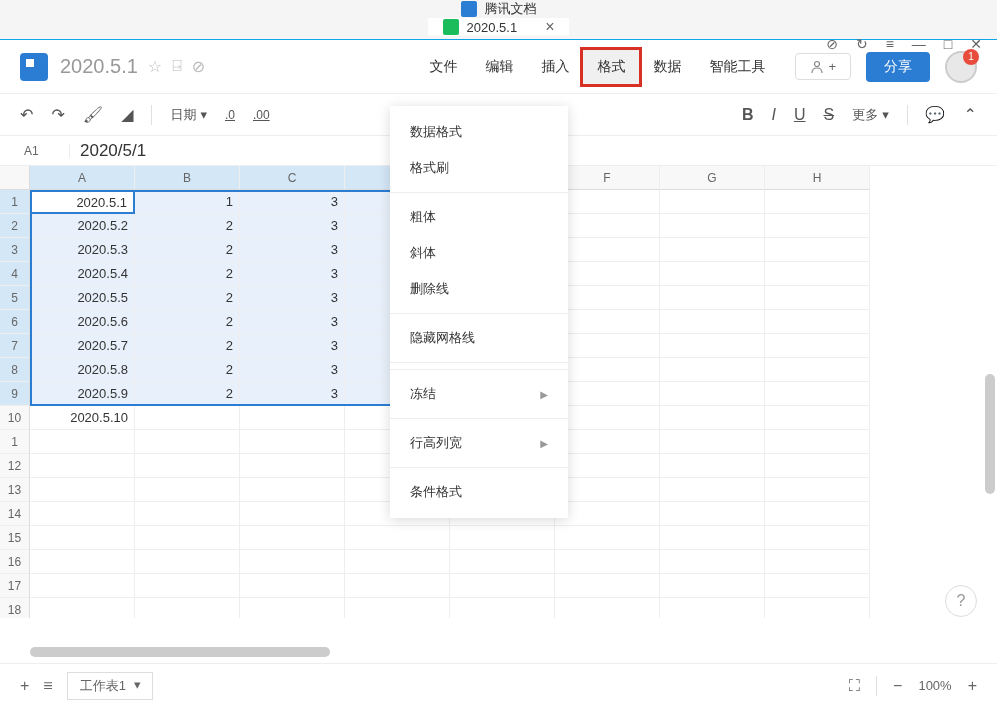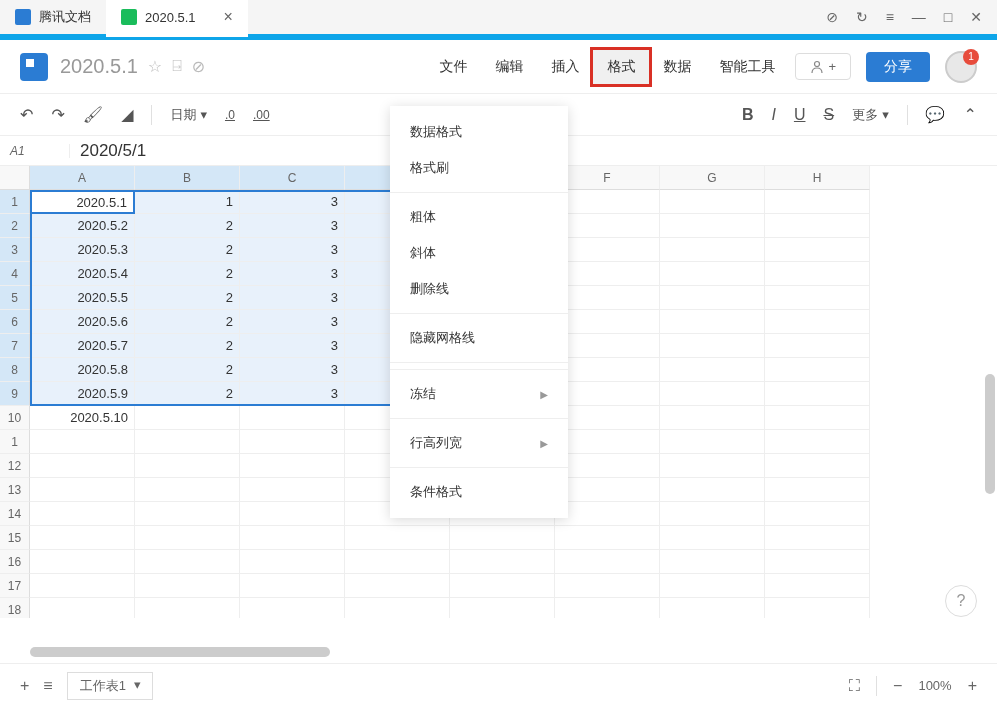--- a/index.html
+++ b/index.html
@@ -1,53 +1,53 @@
 <!DOCTYPE html>
 <html><head>
 <meta charset="utf-8">
 <style>
 * { box-sizing: border-box; margin: 0; padding: 0; }
 body { font-family: "Microsoft YaHei", Arial, sans-serif; font-size: 13px; color: #333; background: #fff; width: 997px; height: 707px; overflow: hidden; position: relative; }
 
 
-.titlebar { height: 40px; background: #f5f5f5; display: flex; align-items: center; border-bottom: 6px solid #0ea5e9; }
+.titlebar { height: 40px; background: #f5f5f5; display: flex; align-items: center; border-bottom: 1px solid #0ea5e9; flex-direction: column; }
 .tab { height: 40px; display: flex; align-items: center; padding: 0 15px; gap: 8px; position: relative; }
 .tab.active { background: #fff; }
 .tab-icon { width: 16px; height: 16px; display: flex; align-items: center; justify-content: center; }
 .tab-icon.blue { background: #2b7cd3; border-radius: 2px; }
 .tab-icon.green { background: #1abc5b; border-radius: 2px; }
 .tab-close { margin-left: 20px; font-size: 16px; color: #666; cursor: pointer; }
 .titlebar-right { margin-left: auto; display: flex; align-items: center; gap: 18px; padding-right: 15px; color: #666; }
 .win-btn { cursor: pointer; font-size: 14px; }
 
 
 .header { height: 54px; display: flex; align-items: center; padding: 0 20px; border-bottom: 1px solid #eee; }
 .logo { width: 28px; height: 28px; background: #2b7cd3; border-radius: 4px; margin-right: 12px; position: relative; }
 .logo::after { content: ''; position: absolute; left: 6px; top: 6px; width: 8px; height: 8px; background: #fff; }
 .doc-title { font-size: 20px; color: #999; margin-right: 10px; }
 .header-icons { display: flex; gap: 10px; color: #bbb; font-size: 16px; }
-.menu-items { display: flex; gap: 28px; margin-left: auto; margin-right: 20px; font-size: 14px; }
+.menu-items { display: flex; gap: 28px; margin-left: auto; margin-right: 30px; font-size: 14px; }
 .menu-item { cursor: pointer; color: #333; }
 .menu-item.highlighted { border: 3px solid #d93025; padding: 8px 14px; margin: -11px -17px; background: #f0f0f0; }
 .header-right { display: flex; align-items: center; gap: 15px; }
 .user-btn { border: 1px solid #ddd; border-radius: 4px; padding: 5px 14px; display: flex; align-items: center; gap: 4px; color: #666; cursor: pointer; }
 .share-btn { background: #2b7cd3; color: #fff; padding: 6px 18px; border-radius: 4px; cursor: pointer; font-size: 14px; }
 .avatar { width: 32px; height: 32px; border-radius: 50%; background: #e8e8e8; border: 2px solid #ccc; position: relative; }
 .avatar-badge { position: absolute; top: -4px; right: -4px; width: 16px; height: 16px; background: #e74c3c; color: #fff; border-radius: 50%; font-size: 10px; display: flex; align-items: center; justify-content: center; }
 
 
 .toolbar { height: 42px; display: flex; align-items: center; padding: 0 20px; border-bottom: 1px solid #eee; gap: 18px; color: #555; }
 .tb-btn { cursor: pointer; font-size: 16px; }
 .tb-sep { width: 1px; height: 20px; background: #e0e0e0; }
 .tb-select { display: flex; align-items: center; gap: 4px; cursor: pointer; font-size: 13px; }
 .tb-right { margin-left: auto; display: flex; align-items: center; gap: 18px; }
 
 
 .formula-bar { height: 30px; display: flex; align-items: center; border-bottom: 1px solid #eee; }
-.cell-ref { width: 70px; padding: 0 10px; border-right: 1px solid #eee; font-size: 12px; color: #666; font-style: italic; }
+.cell-ref { width: 70px; padding: 0 24px; border-right: 1px solid #eee; font-size: 12px; color: #666; }
 .formula-val { padding: 0 10px; font-size: 17px; }
 
 
 .grid-container { position: relative; height: 452px; overflow: hidden; }
 .grid { display: flex; }
 .row-headers { display: flex; flex-direction: column; }
 .corner { width: 30px; height: 24px; background: #f8f8f8; border-right: 1px solid #ddd; border-bottom: 1px solid #ddd; }
 .row-hdr { width: 30px; height: 24px; background: #f8f8f8; border-right: 1px solid #ddd; border-bottom: 1px solid #eee; display: flex; align-items: center; justify-content: center; font-size: 12px; color: #666; }
 .row-hdr.sel { background: #d4e7f7; }
 .cols { flex: 1; }

